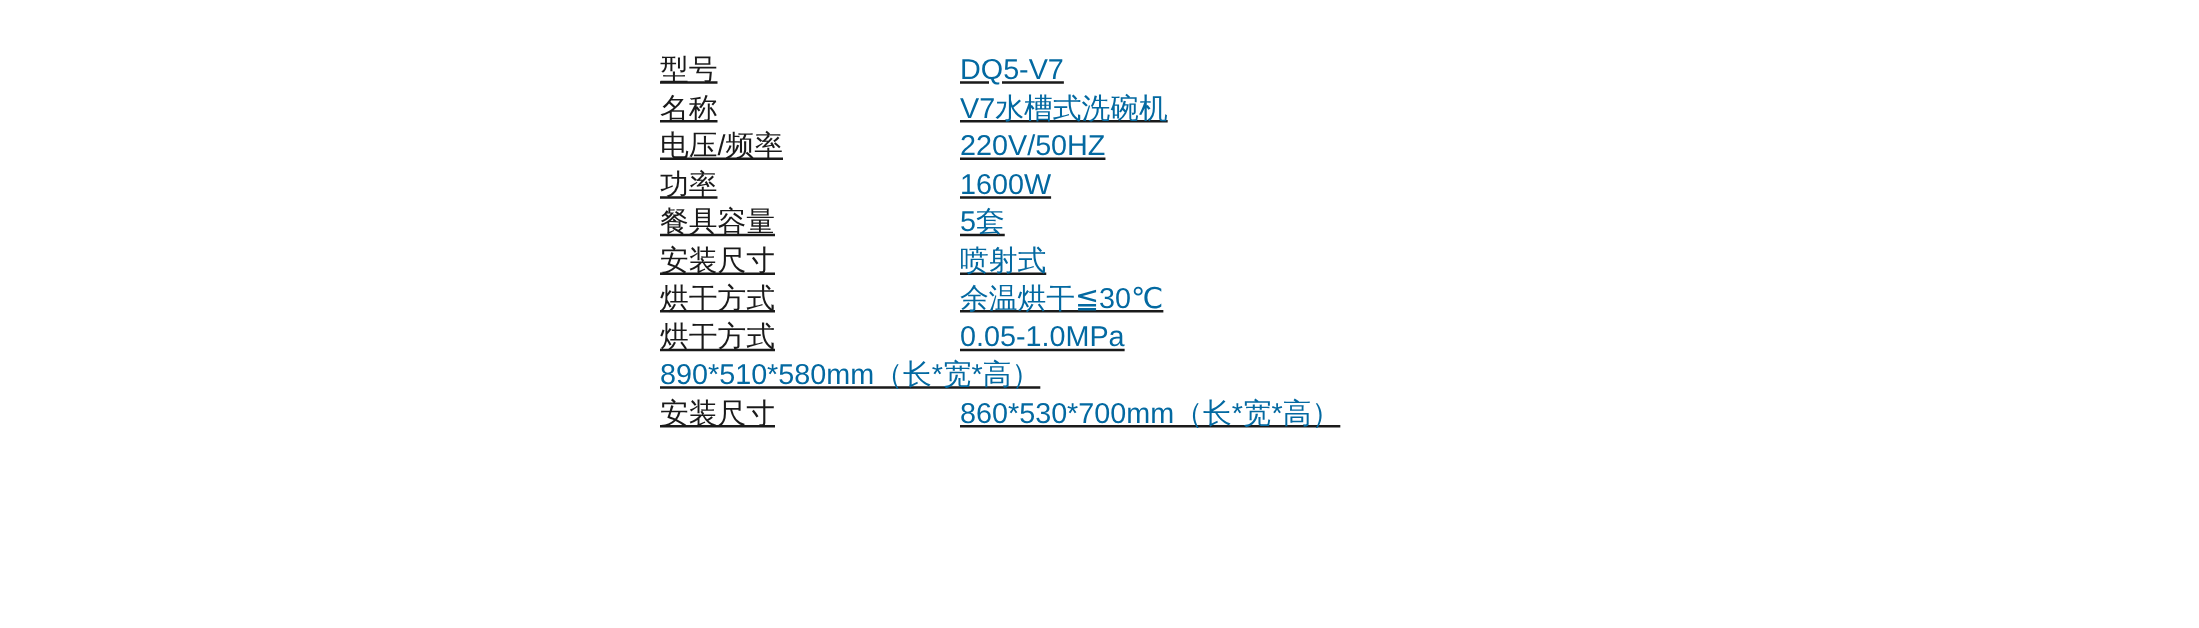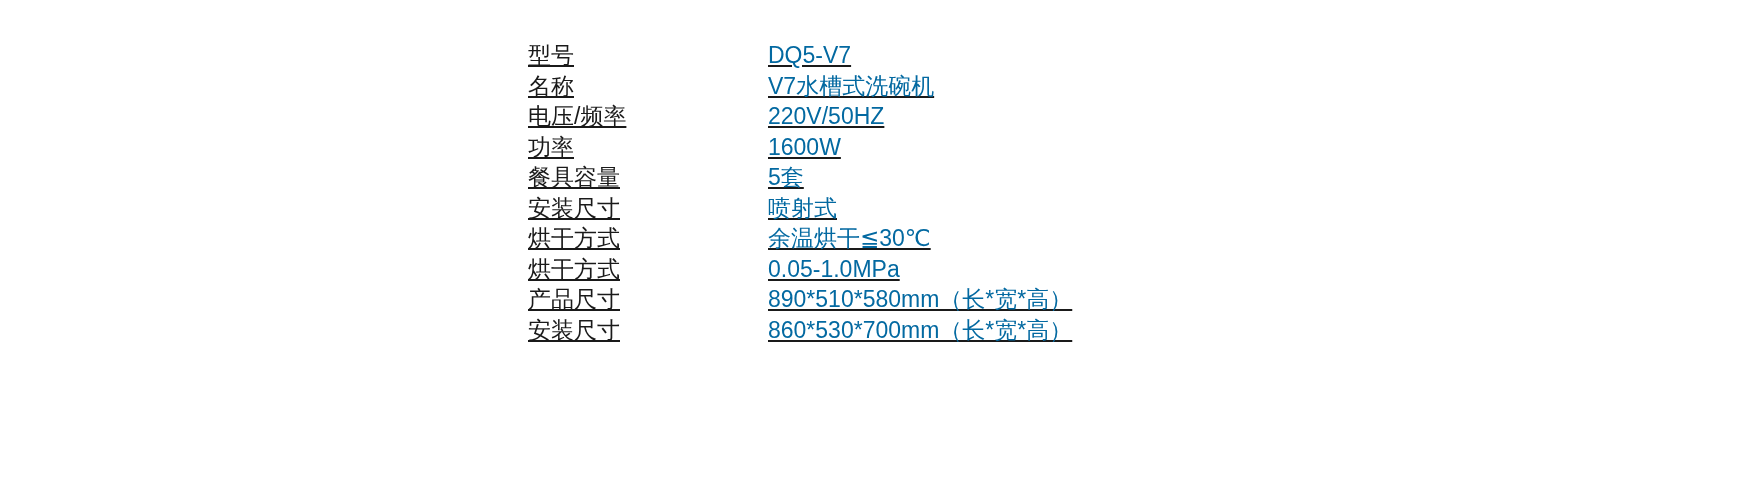--- a/index.html
+++ b/index.html
@@ -82,21 +82,20 @@
   </div>
 
   <div class="spec-row">
     <div class="spec-label">烘干方式</div>
     <div class="spec-value">0.05-1.0MPa</div>
   </div>
 
 
 
   <div class="spec-row">
-    <div class="spec-label">产品尺寸</div>
     <div class="spec-value">890*510*580mm（长*宽*高）</div>
   </div>
 
   <div class="spec-row">
     <div class="spec-label">安装尺寸</div>
     <div class="spec-value">860*530*700mm（长*宽*高）</div>
   </div>
 
 </div>
 

